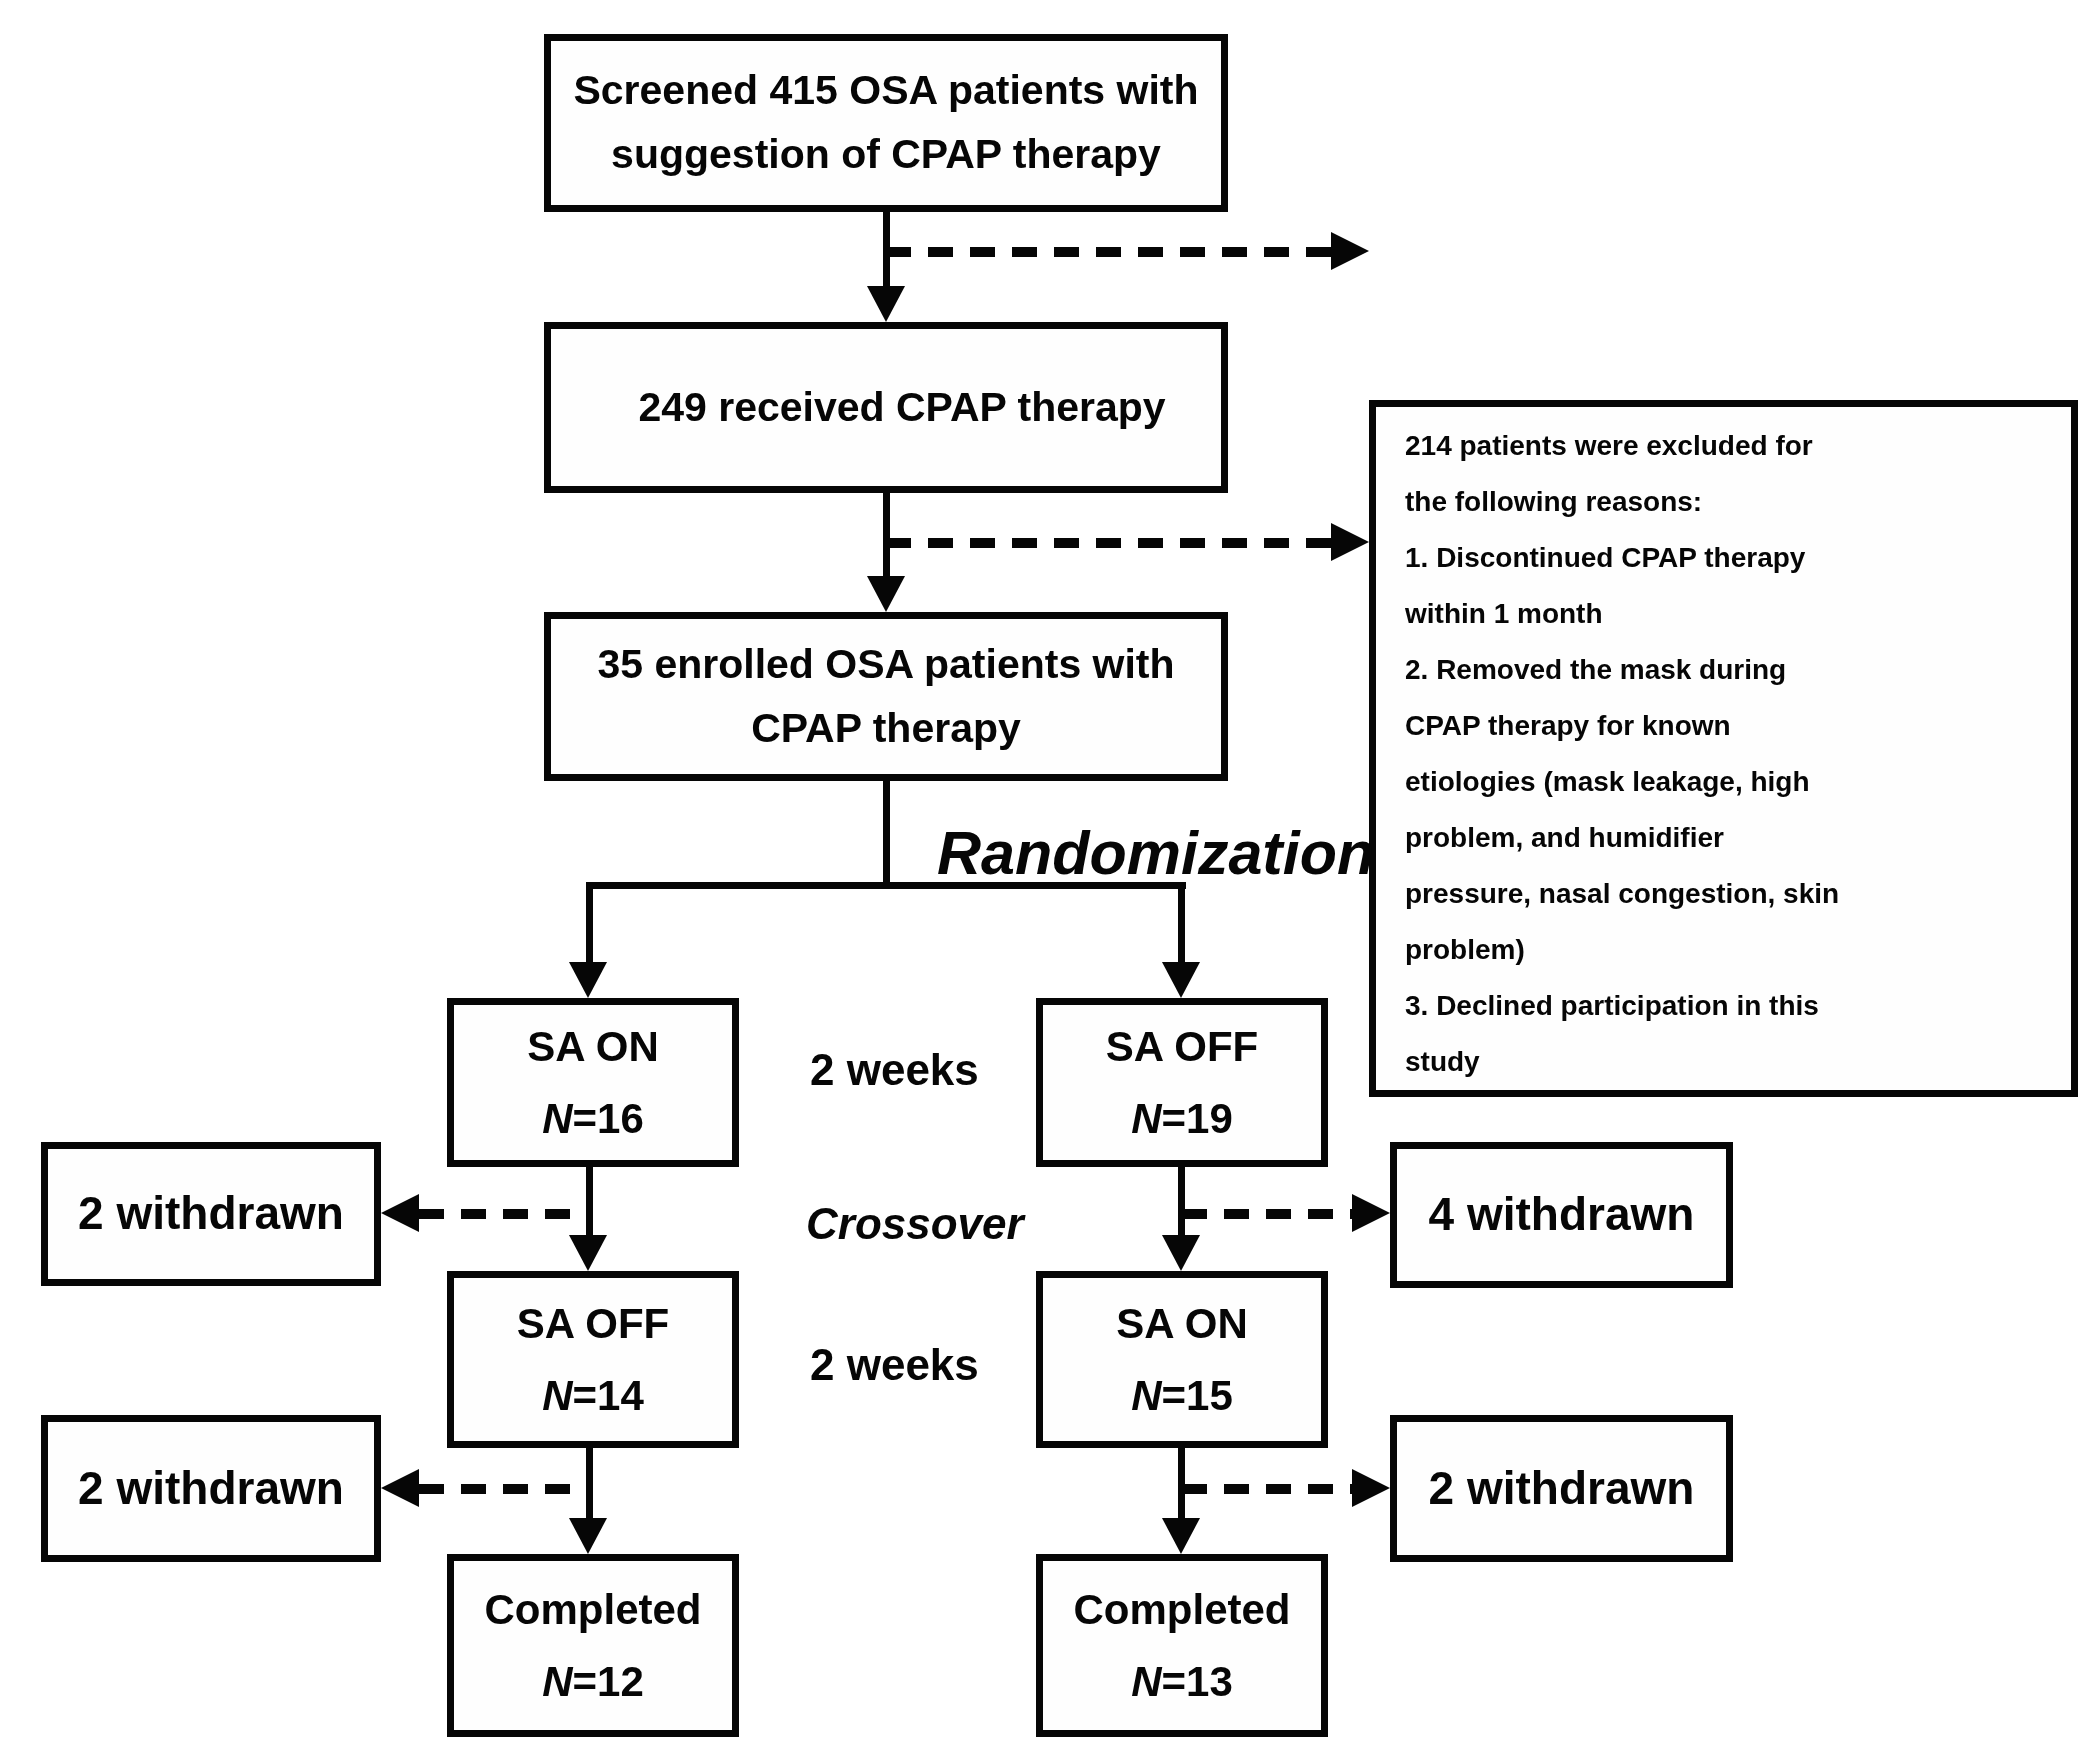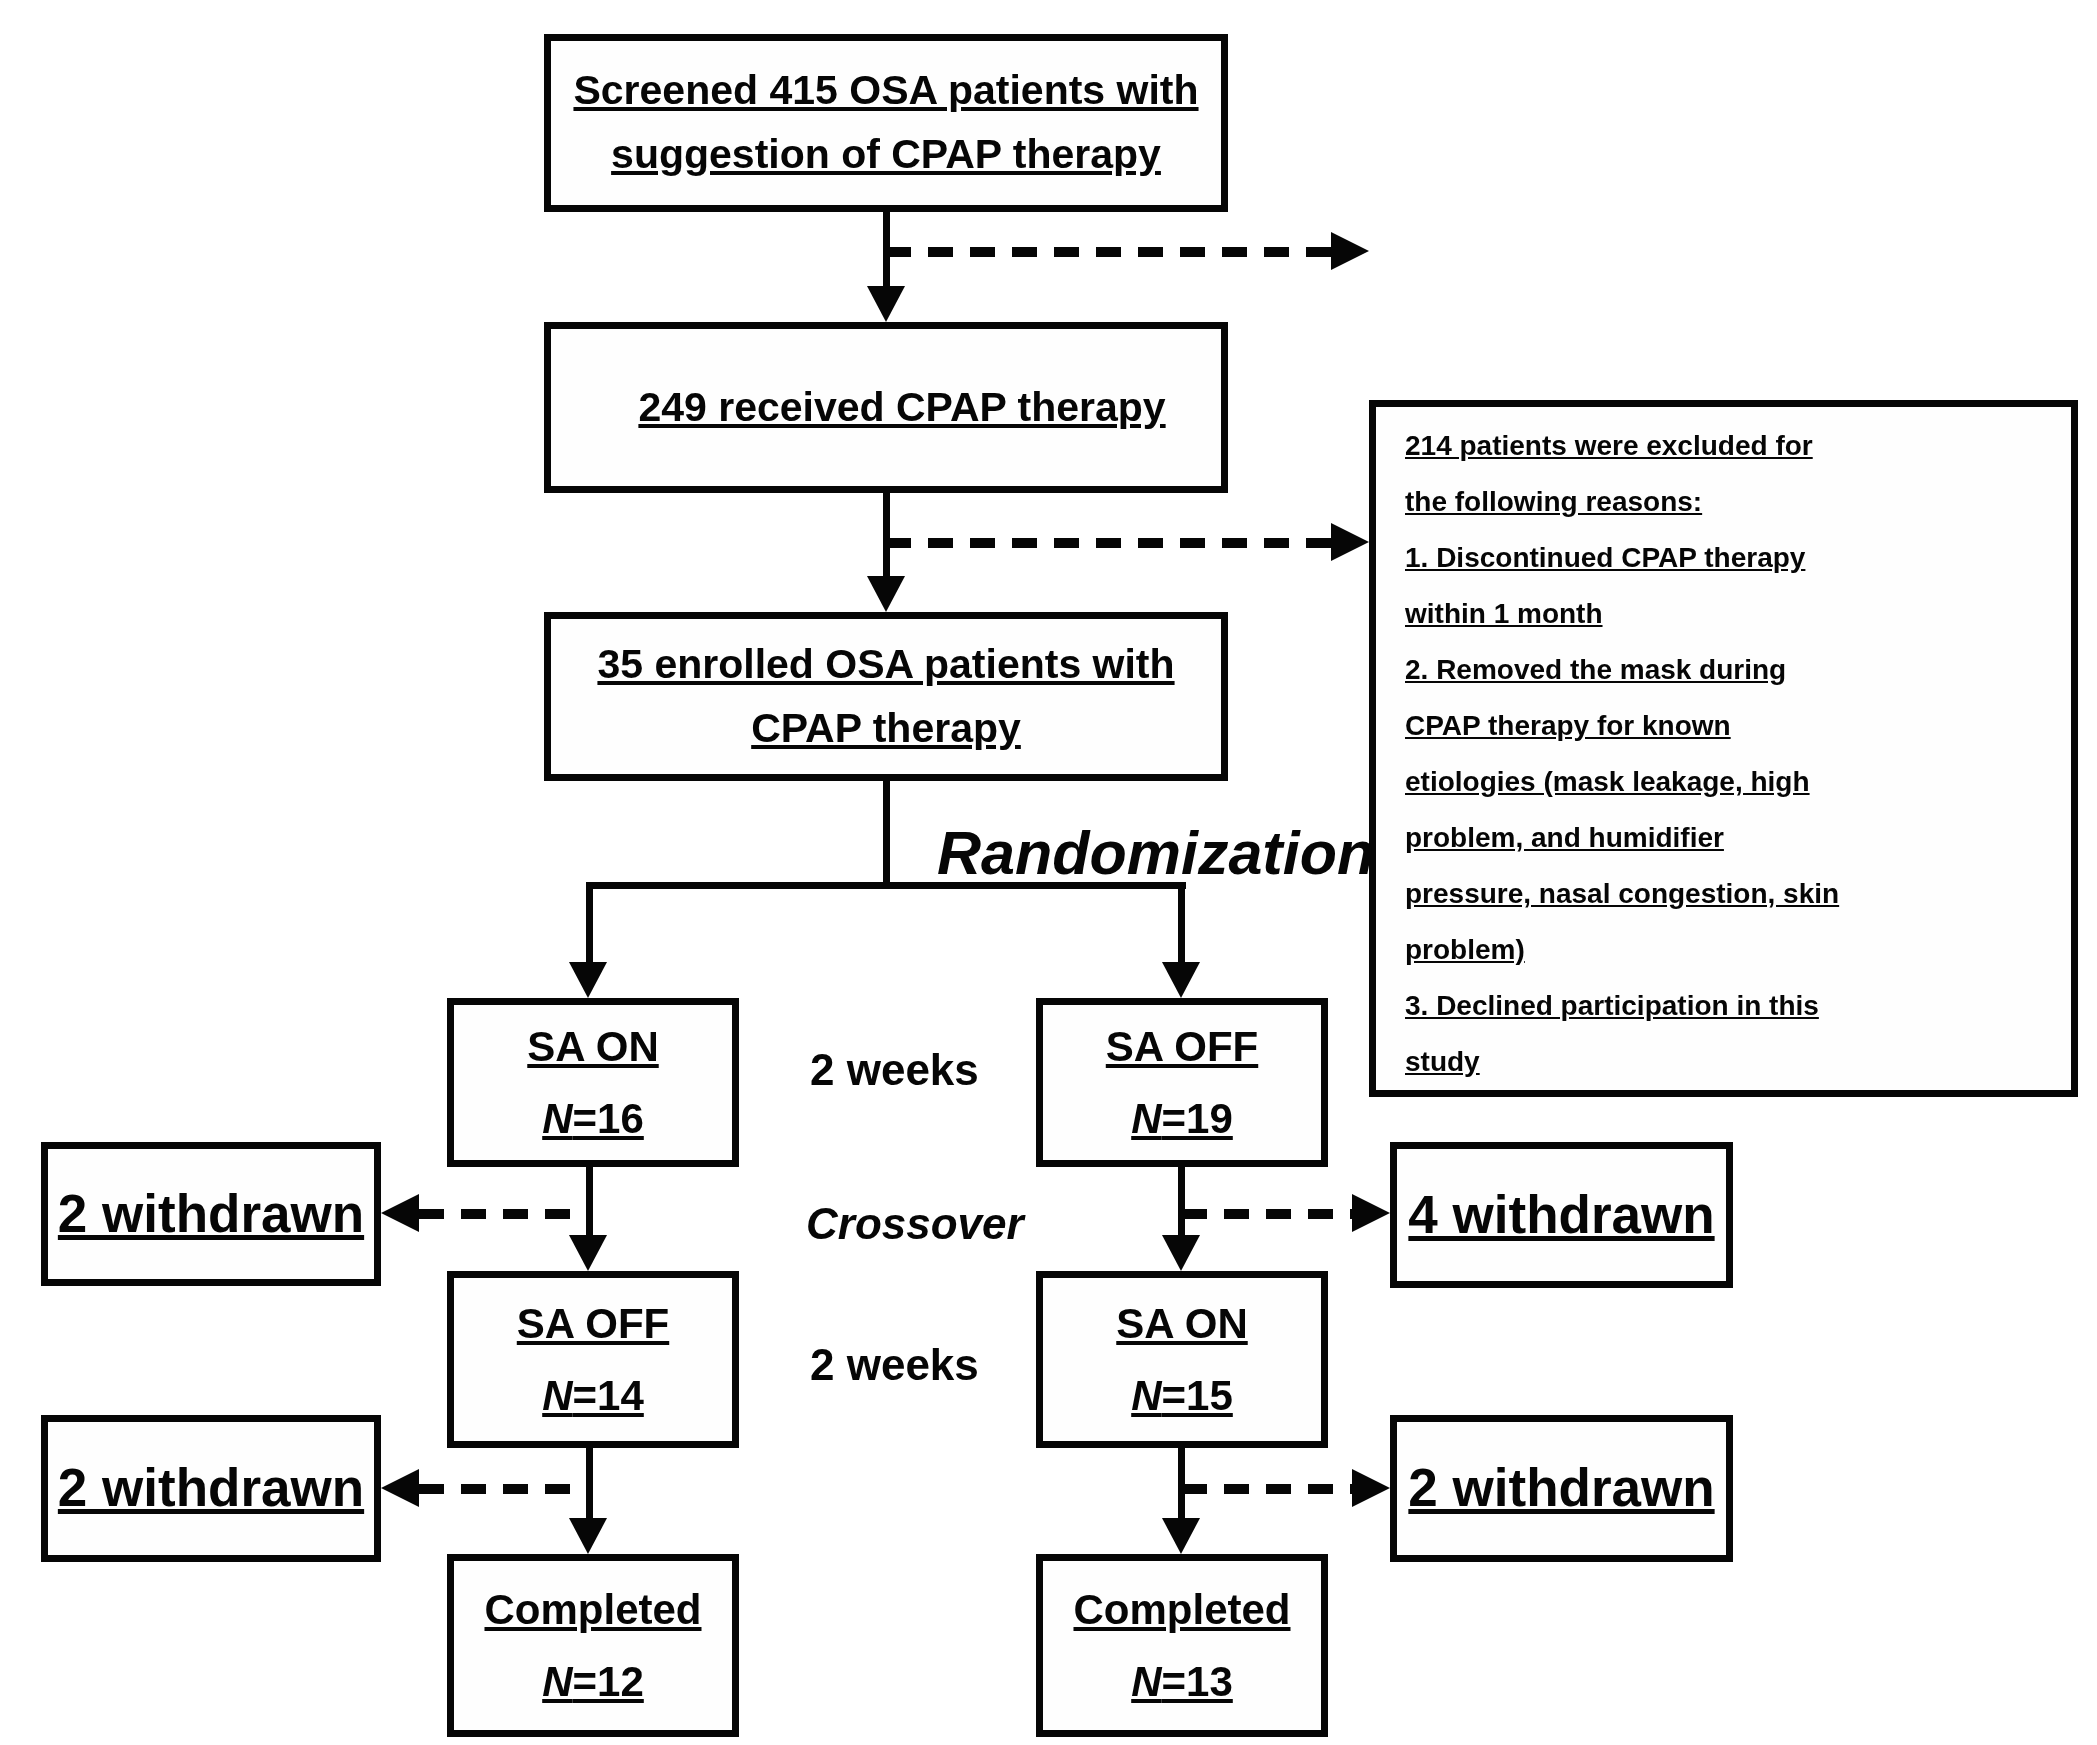--- a/index.html
+++ b/index.html
@@ -22,40 +22,39 @@
     border: 7.9px solid #060606;
     background: #fefefe;
     display: flex;
     flex-direction: column;
     align-items: center;
     justify-content: center;
     text-align: center;
     font-size: 41px;
     line-height: 1.55;
     white-space: nowrap;
-    text-decoration: underline;
   }
   .box.leftalign {
     align-items: flex-start;
     text-align: left;
     padding-left: 29px;
     padding-right: 11.8px;
   }
   .box.small-list {
     font-size: 28px;
     line-height: 56px;
     justify-content: flex-end;
     padding-top: 3px;
   }
   .box.arm {
     font-size: 42px;
     line-height: 1.7;
   }
   .box.withdrawn {
-    font-size: 53px;
+    font-size: 46px;
   }
   .lbl {
     position: absolute;
     font-size: 44px;
     white-space: nowrap;
   }
   .lbl.italic { font-style: italic; }
   .lbl.rand { font-size: 61px; }
   .it { font-style: italic; }
   .vline {

